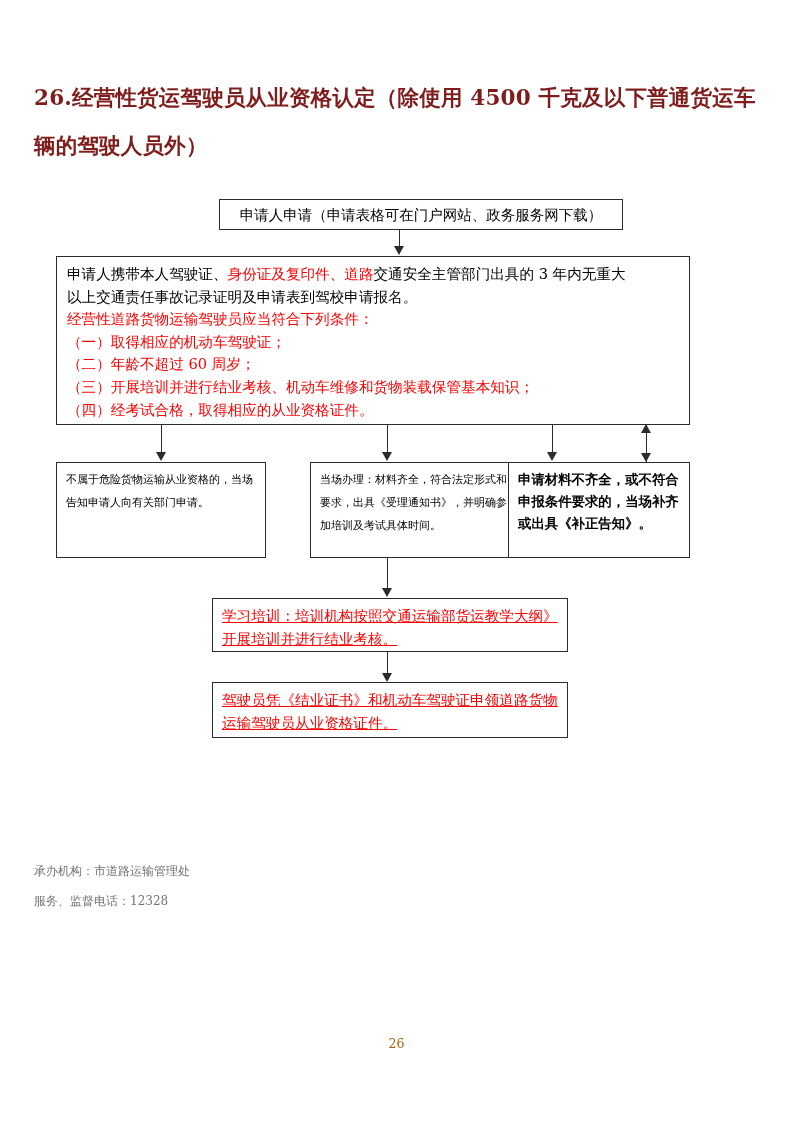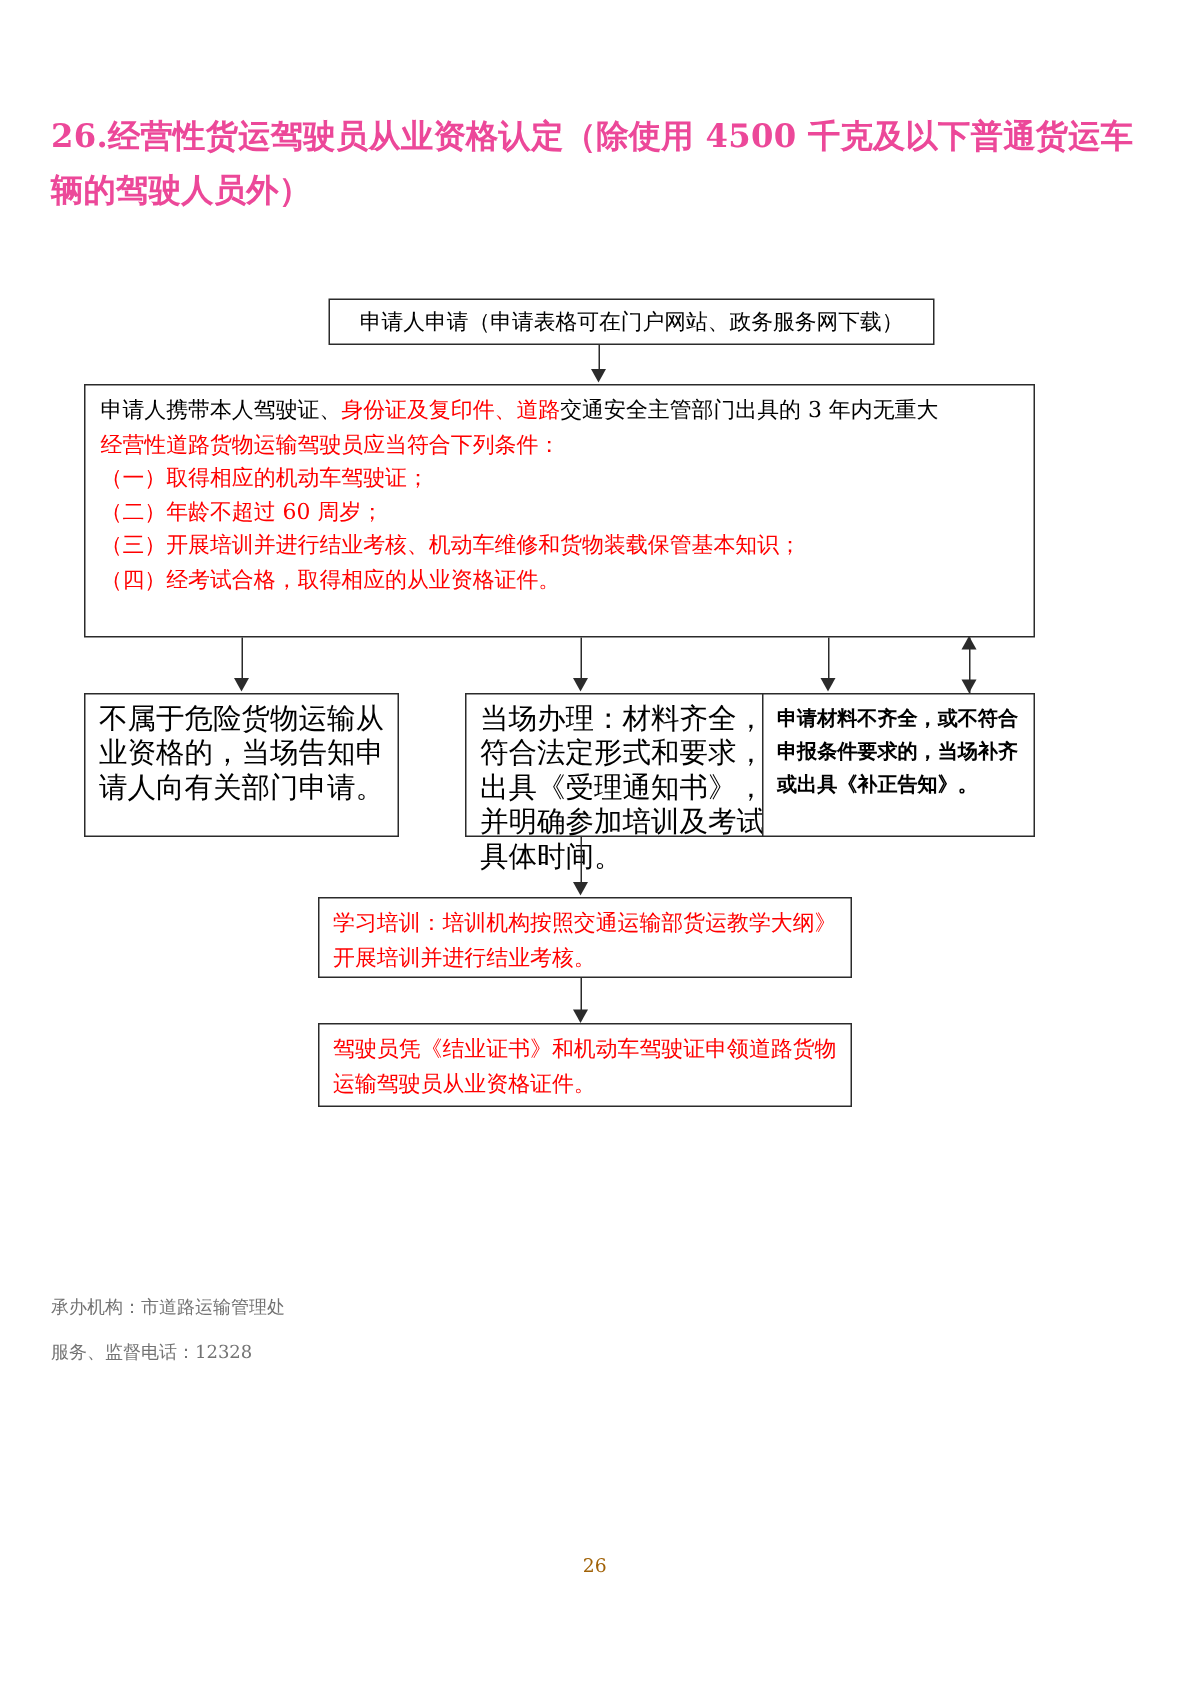--- a/index.html
+++ b/index.html
@@ -18,41 +18,42 @@
 
   
   .doc-title {
     position: absolute;
     left: 34px;
     top: 74px;
     width: 730px;
     font-family: "DejaVu Serif", "Liberation Serif", serif;
     font-weight: bold;
     font-size: 21.5px;
-    line-height: 36px;
+    line-height: 48px;
     letter-spacing: 0.2px;
-    color: #ec4899;
+    color: #7f1d1d;
   }
 
   
   .fbox {
     position: absolute;
     box-sizing: border-box;
     border: 1.3px solid #2b2b2b;
     background: #ffffff;
     font-family: "DejaVu Serif", "Liberation Serif", serif;
-    font-size: 19px;
+    font-size: 11px;
     line-height: 21px;
     color: #000000;
     padding: 5px 8px 5px 9px;
     text-align: left;
   }
   .red { color: #ff0000; }
   .redbox {
     color: #ff0000;
+    text-decoration: underline;
   }
 
   
   #box-application {
     left: 198px; top: 199px; width: 404px; height: 31px;
     padding: 3px 6px;
     font-size: 14.5px;
     line-height: 25px;
     text-align: center;
     white-space: nowrap;
@@ -145,20 +146,21 @@
 
 <div class="fbox" id="box-application">
   <span>申请人申请（申请表格可在门户网站、政务服务网下载）</span>
 </div>
 
 <div class="vline" style="left:399px; top:230px; height:17px;"></div>
 <div class="arrowhead-down" style="left:394px; top:246px;"></div>
 
 <div class="fbox" id="box-requirements">
   <span class="ln"><span>申请人携带本人驾驶证、</span><span class="red">身份证及复印件、道路</span><span>交通安全主管部门出具的 3 年内无重大</span></span>
+  <span class="ln">以上交通责任事故记录证明及申请表到驾校申请报名。</span>
   <span class="ln red">经营性道路货物运输驾驶员应当符合下列条件：</span>
   <span class="ln red">（一）取得相应的机动车驾驶证；</span>
   <span class="ln red">（二）年龄不超过 60 周岁；</span>
   <span class="ln red">（三）开展培训并进行结业考核、机动车维修和货物装载保管基本知识；</span>
   <span class="ln red">（四）经考试合格，取得相应的从业资格证件。</span>
 </div>
 
 <div class="vline" style="left:161px; top:425px; height:28px;"></div>
 <div class="arrowhead-down" style="left:156px; top:452px;"></div>
 

